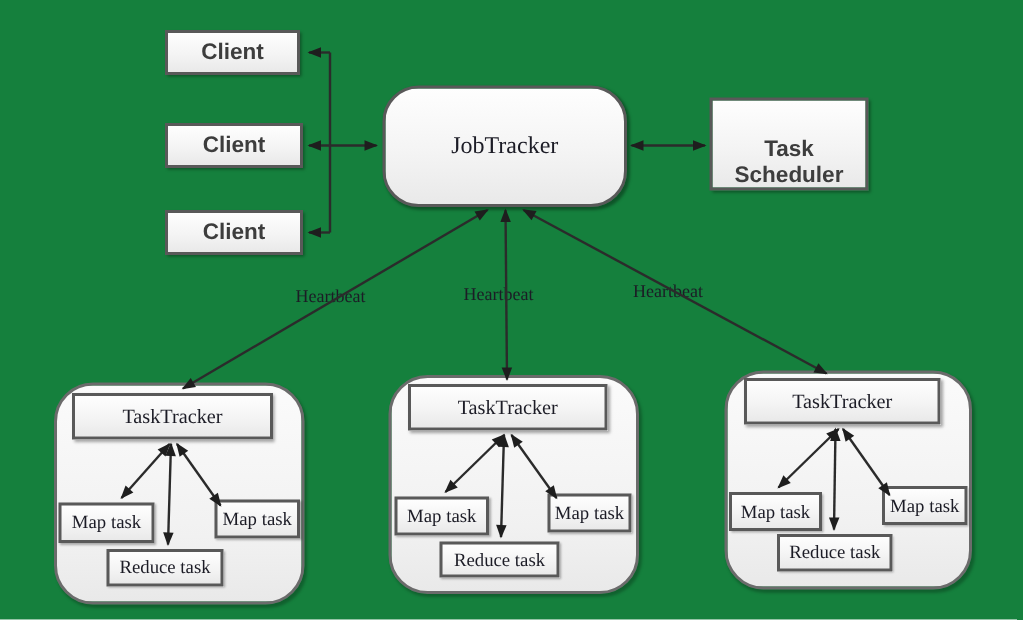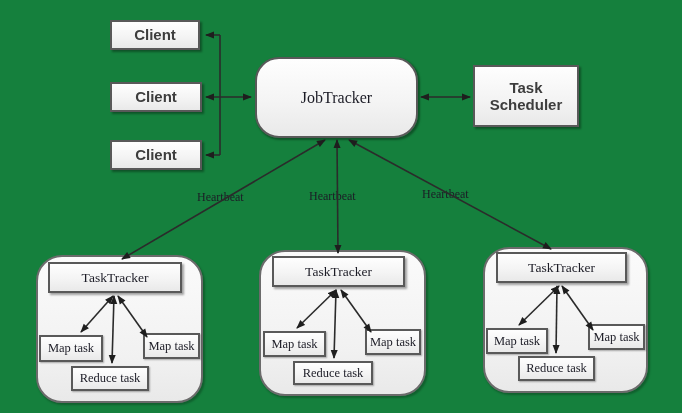--- a/index.html
+++ b/index.html
@@ -60,21 +60,21 @@
     <span>Client</span>
   </div>
   <div class="box sans-label" style="left:110px; top:140px; width:92px; height:30px;">
     <span>Client</span>
   </div>
 
   <div class="box serif-label jobtracker" style="left:255px; top:57px; width:163px; height:81px;">
     <span>JobTracker</span>
   </div>
 
-  <div class="box sans-label" style="left:473px; top:65px; width:106px; height:62px; padding:0 13px;">
+  <div class="box sans-label" style="left:473px; top:65px; width:106px; height:62px; padding:0 13px;align-items:flex-end;">
     <span>Task Scheduler</span>
   </div>
 
   <div class="hb-label" style="left:197px; top:190px;">Heartbeat</div>
   <div class="hb-label" style="left:309px; top:189px;">Heartbeat</div>
   <div class="hb-label" style="left:422px; top:187px;">Heartbeat</div>
 
   <div class="box serif-label tracker" style="left:48px; top:262px; width:134px; height:31px;">
     <span>TaskTracker</span>
   </div>

